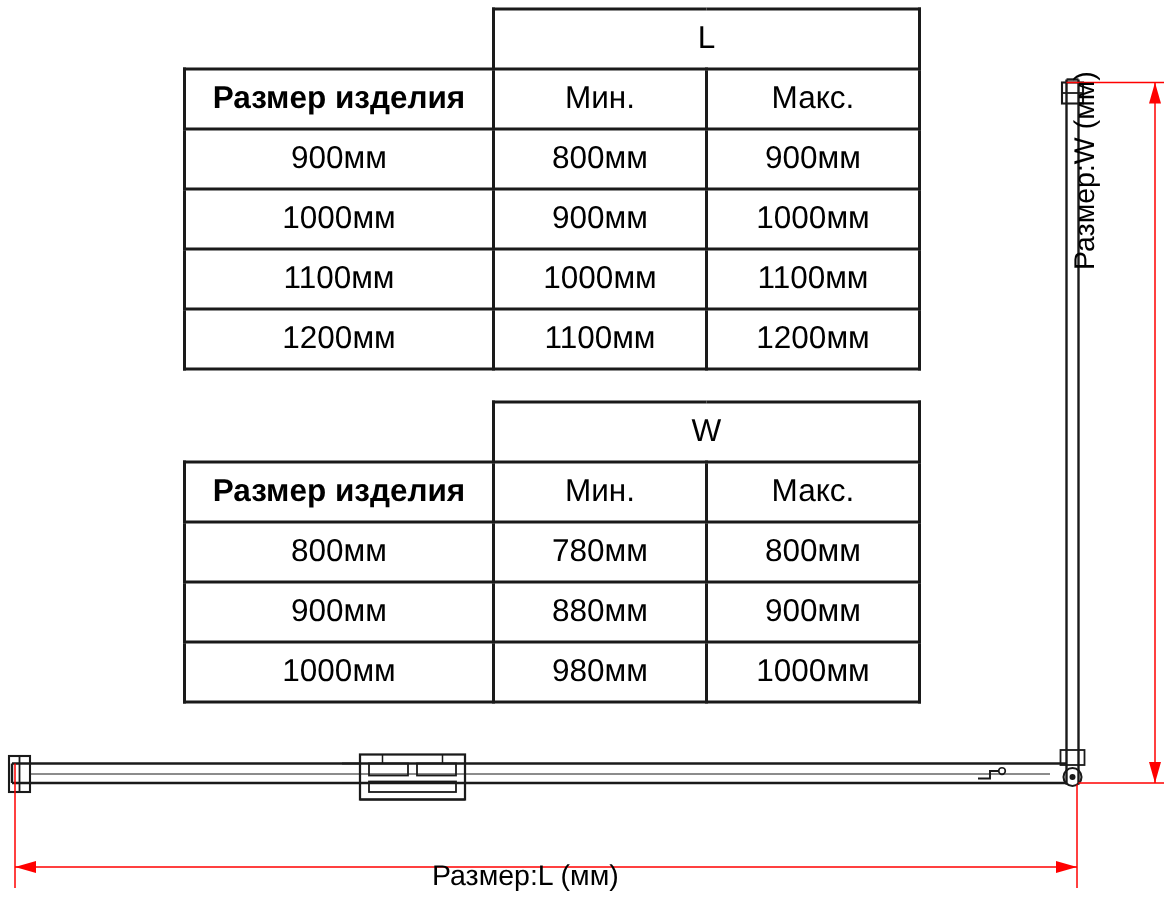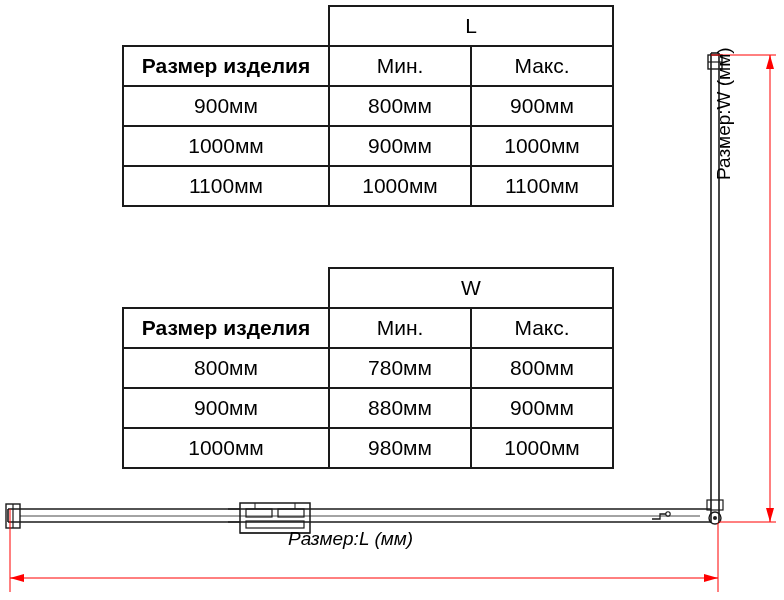--- a/index.html
+++ b/index.html
@@ -52,22 +52,21 @@
   }
 
   .dim-label {
     position: absolute;
     font-size: 19px;
     color: #000;
     white-space: nowrap;
   }
   #label-l {
     left: 288px;
-    top: 528px;
-    font-style: italic;
+    top: 574px;
   }
   #label-w {
     left: 713px;
     top: 180px;
     transform: rotate(-90deg);
     transform-origin: left top;
   }
 </style>
 </head>
 <body>
@@ -90,20 +89,25 @@
   </tr>
   <tr>
     <td>1000мм</td>
     <td>900мм</td>
     <td>1000мм</td>
   </tr>
   <tr>
     <td>1100мм</td>
     <td>1000мм</td>
     <td>1100мм</td>
+  </tr>
+  <tr>
+    <td>1200мм</td>
+    <td>1100мм</td>
+    <td>1200мм</td>
   </tr>
 </tbody>
   </table>
 
 <table class="spec-table" id="table-w">
   <tbody>
       <tr>
     <td class="blank col-name"></td>
     <td colspan="2">W</td>
   </tr>

